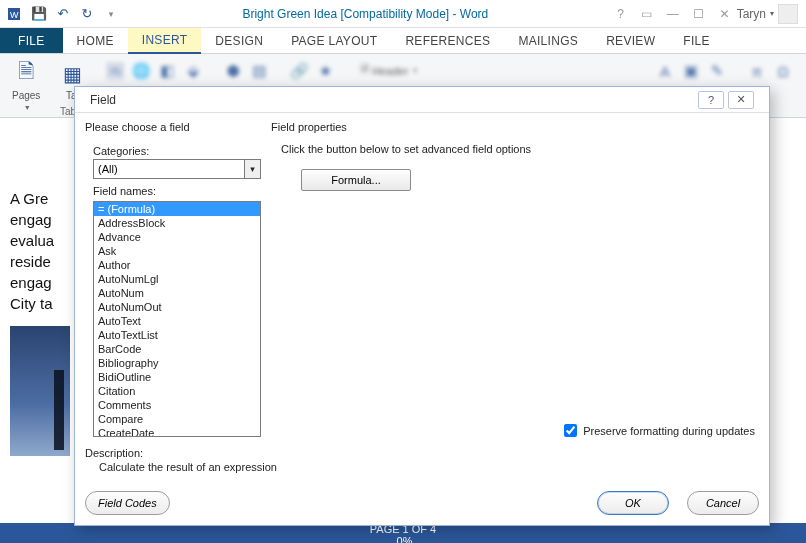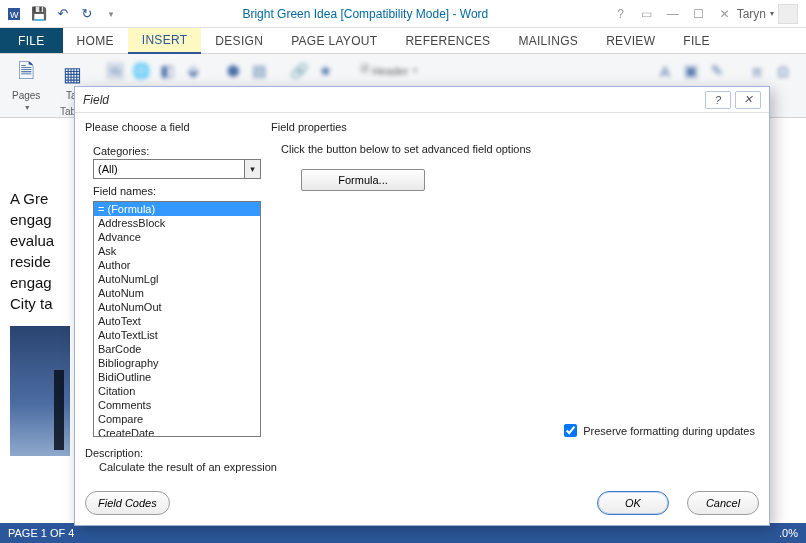--- a/index.html
+++ b/index.html
@@ -31,42 +31,42 @@
 .dropdown-caret { font-size: 8px; color: #666; margin-left: 2px; }
 .hbtn { display:flex; align-items:center; font-size:11px; color:#444; padding:1px 6px; gap:3px;}
 
 
 .docarea { position: absolute; top: 118px; left: 0; right: 0; bottom: 20px; background: #fff; padding: 70px 0 0 10px; }
 .doctext { font-size: 15px; color: #111; line-height: 1.4; font-family: Georgia, serif; }
 .docimg { margin-top: 12px; width: 60px; height: 130px; background: linear-gradient(#2a4470, #4c6da3 60%, #8fa9cc); position: relative; }
 .docimg::after { content:""; position:absolute; right:6px; bottom:6px; width:10px; height:80px; background:rgba(10,16,30,0.85); }
 
 
-.statusbar { position: absolute; left: 0; right: 0; bottom: 0; height: 20px; background: #2b579a; color: #fff; font-size: 11px; display: flex; align-items: center; padding: 0 8px; justify-content: space-between; }
+.statusbar { position: absolute; left: 0; right: 0; bottom: 0; height: 20px; background: #2b579a; color: #fff; font-size: 11px; display: flex; align-items: center; padding: 0 8px; justify-content: space-between; flex-direction: column; }
 
 
 .dialog-backdrop { position: absolute; left: 74px; top: 86px; width: 696px; height: 440px; background: #fff; border: 1px solid #9fb4d6; box-shadow: 4px 4px 14px rgba(0,0,0,0.25); display: flex; flex-direction: column; }
-.dlg-title { height: 26px; background: #fff; display: flex; align-items: center; padding: 0 8px; font-size: 12px; color: #333; border-bottom: 1px solid #e0e0e0; font-style: italic; }
+.dlg-title { height: 26px; background: #fff; display: flex; align-items: center; padding: 0 15px; font-size: 12px; color: #333; border-bottom: 1px solid #e0e0e0; }
 .dlg-title .spacer { flex: 1; }
 .dlg-title .tb { width: 26px; height: 18px; border: 1px solid #b7c6de; border-radius: 2px; display:flex; align-items:center; justify-content:center; font-size:11px; color:#556; margin-left:4px; cursor:pointer;}
 .dlg-body { flex: 1; display: flex; padding: 8px 10px 4px 10px; gap: 10px; font-size: 11px; color: #222; }
 .dlg-left { width: 176px; display:flex; flex-direction:column; }
 .dlg-right { flex: 1; display:flex; flex-direction:column; position:relative; }
 .section-label { font-size: 11px; margin-bottom: 6px; }
 .fld-label { font-size: 11px; margin: 6px 0 2px 8px; color:#222; }
 .combo { display:flex; margin: 0 0 0 8px; }
 .combo input { flex:1; height:20px; border:1px solid #7a7a7a; font-size:11px; padding:0 4px; background:#fff; }
 .combo .cbtn { width:18px; height:20px; border:1px solid #7a7a7a; border-left:none; background:#efefef; display:flex; align-items:center; justify-content:center; font-size:9px; cursor:pointer;}
 .listbox { margin: 2px 0 0 8px; border:1px solid #7a7a7a; height: 236px; overflow-y: scroll; background:#fff; font-size:11px; }
 .listbox .item { padding: 1px 4px; white-space: nowrap; cursor:pointer; }
 .listbox .item.selected { background:#3399ff; color:#fff; }
 .listbox::-webkit-scrollbar { width: 16px; }
 .listbox::-webkit-scrollbar-track { background:#efefef; border-left:1px solid #ccc; }
 .listbox::-webkit-scrollbar-thumb { background:#cfcfcf; border:1px solid #aaa; }
-.formula-btn { width: 124px; height: 22px; margin: 14px 0 0 30px; border:1px solid #8b8b8b; background:linear-gradient(#fefefe,#e9e9e9); font-size:11px; cursor:pointer; border-radius:2px;}
+.formula-btn { width: 110px; height: 22px; margin: 14px 0 0 30px; border:1px solid #8b8b8b; background:linear-gradient(#fefefe,#e9e9e9); font-size:11px; cursor:pointer; border-radius:2px;}
 .preserve { position:absolute; right:4px; bottom:2px; display:flex; align-items:center; gap:6px; font-size:11px;}
 .preserve input { width:13px; height:13px; }
 .dlg-bottom { border-top: 0px; padding: 4px 10px 4px 10px; font-size:11px; color:#222;}
 .desc-text { margin: 2px 0 8px 14px; }
 .dlg-footer { display:flex; align-items:center; padding: 6px 10px 10px 10px; }
 .dlg-footer .left { }
 .dlg-footer .right { margin-left:auto; display:flex; gap:18px; }
 .btn { min-width: 72px; height: 24px; border:1px solid #9c9c9c; background:linear-gradient(#fdfdfd,#ececec); font-size:11px; border-radius:12px; cursor:pointer; padding: 0 12px; font-style: italic;}
 .btn.primary { border:1px solid #3b79c4; box-shadow: 0 0 0 1px rgba(59,121,196,0.25) inset; }
 

